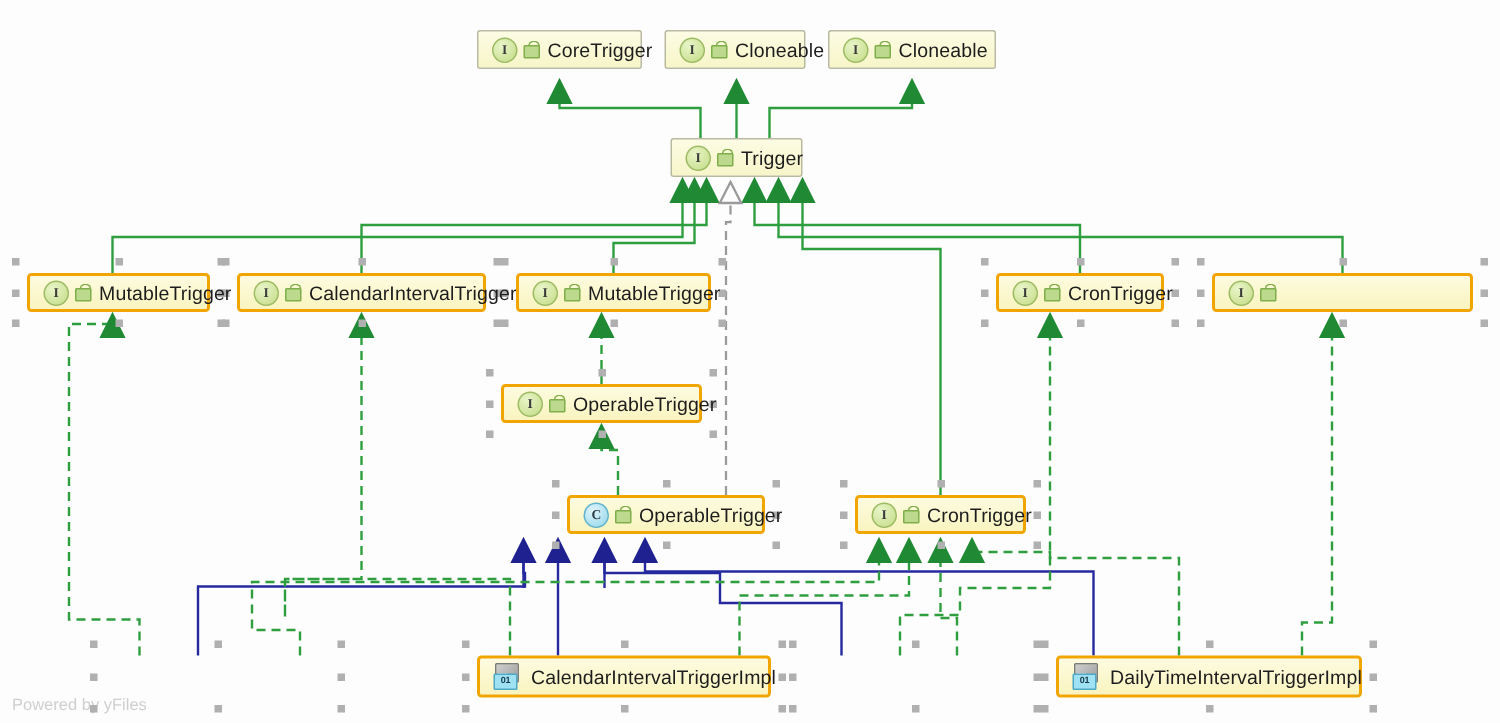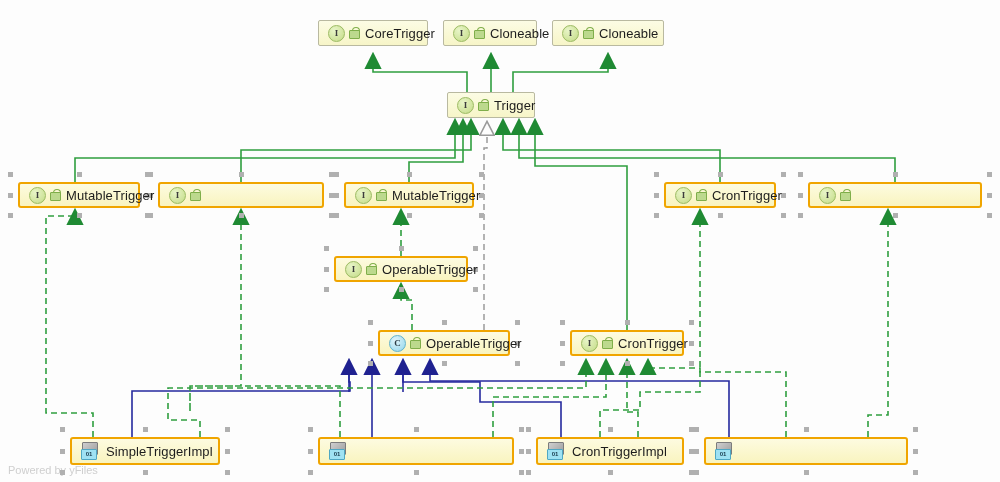--- a/index.html
+++ b/index.html
@@ -315,20 +315,21 @@
       <i style="left: calc(0% + 0px); top: calc(100% - 5px);"></i>
       <i style="left: calc(50% - 2.5px); top: calc(100% - 5px);"></i>
       <i style="left: calc(100% - 5px); top: calc(100% - 5px);"></i>
     </div>
     <div class="node sel" style="left: 158px; top: 182px; width: 166px; height: 26px;">
       <span class="ico ico-iface">I</span>
       <span class="ico ico-lock">
         <span class="shackle"></span>
         <span class="body"></span>
       </span>
+      <span class="label">CalendarIntervalTrigger</span>
     </div>
     <div class="handles" style="left: 334px; top: 172px; width: 150px; height: 46px;">
       <i style="left: calc(0% + 0px); top: calc(0% + 0px);"></i>
       <i style="left: calc(50% - 2.5px); top: calc(0% + 0px);"></i>
       <i style="left: calc(100% - 5px); top: calc(0% + 0px);"></i>
       <i style="left: calc(0% + 0px); top: calc(50% - 2.5px);"></i>
       <i style="left: calc(100% - 5px); top: calc(50% - 2.5px);"></i>
       <i style="left: calc(0% + 0px); top: calc(100% - 5px);"></i>
       <i style="left: calc(50% - 2.5px); top: calc(100% - 5px);"></i>
       <i style="left: calc(100% - 5px); top: calc(100% - 5px);"></i>
@@ -432,70 +433,58 @@
     </div>
     <div class="handles" style="left: 60px; top: 427px; width: 170px; height: 48px;">
       <i style="left: calc(0% + 0px); top: calc(0% + 0px);"></i>
       <i style="left: calc(50% - 2.5px); top: calc(0% + 0px);"></i>
       <i style="left: calc(100% - 5px); top: calc(0% + 0px);"></i>
       <i style="left: calc(0% + 0px); top: calc(50% - 2.5px);"></i>
       <i style="left: calc(100% - 5px); top: calc(50% - 2.5px);"></i>
       <i style="left: calc(0% + 0px); top: calc(100% - 5px);"></i>
       <i style="left: calc(50% - 2.5px); top: calc(100% - 5px);"></i>
       <i style="left: calc(100% - 5px); top: calc(100% - 5px);"></i>
-    </div>
-    <div class="node sel impl" style="left: 70px; top: 437px; width: 150px; height: 28px;">
-      <span class="ico ico-file">
-        <span class="sheet"></span>
-        <span class="bits">01</span>
-      </span>
-      <span class="label">SimpleTriggerImpl</span>
     </div>
     <div class="handles" style="left: 308px; top: 427px; width: 216px; height: 48px;">
       <i style="left: calc(0% + 0px); top: calc(0% + 0px);"></i>
       <i style="left: calc(50% - 2.5px); top: calc(0% + 0px);"></i>
       <i style="left: calc(100% - 5px); top: calc(0% + 0px);"></i>
       <i style="left: calc(0% + 0px); top: calc(50% - 2.5px);"></i>
       <i style="left: calc(100% - 5px); top: calc(50% - 2.5px);"></i>
       <i style="left: calc(0% + 0px); top: calc(100% - 5px);"></i>
       <i style="left: calc(50% - 2.5px); top: calc(100% - 5px);"></i>
       <i style="left: calc(100% - 5px); top: calc(100% - 5px);"></i>
     </div>
     <div class="node sel impl" style="left: 318px; top: 437px; width: 196px; height: 28px;">
       <span class="ico ico-file">
         <span class="sheet"></span>
         <span class="bits">01</span>
       </span>
+      <span class="label">CalendarIntervalTriggerImpl</span>
     </div>
     <div class="handles" style="left: 526px; top: 427px; width: 168px; height: 48px;">
       <i style="left: calc(0% + 0px); top: calc(0% + 0px);"></i>
       <i style="left: calc(50% - 2.5px); top: calc(0% + 0px);"></i>
       <i style="left: calc(100% - 5px); top: calc(0% + 0px);"></i>
       <i style="left: calc(0% + 0px); top: calc(50% - 2.5px);"></i>
       <i style="left: calc(100% - 5px); top: calc(50% - 2.5px);"></i>
       <i style="left: calc(0% + 0px); top: calc(100% - 5px);"></i>
       <i style="left: calc(50% - 2.5px); top: calc(100% - 5px);"></i>
       <i style="left: calc(100% - 5px); top: calc(100% - 5px);"></i>
-    </div>
-    <div class="node sel impl" style="left: 536px; top: 437px; width: 148px; height: 28px;">
-      <span class="ico ico-file">
-        <span class="sheet"></span>
-        <span class="bits">01</span>
-      </span>
-      <span class="label">CronTriggerImpl</span>
     </div>
     <div class="handles" style="left: 694px; top: 427px; width: 224px; height: 48px;">
       <i style="left: calc(0% + 0px); top: calc(0% + 0px);"></i>
       <i style="left: calc(50% - 2.5px); top: calc(0% + 0px);"></i>
       <i style="left: calc(100% - 5px); top: calc(0% + 0px);"></i>
       <i style="left: calc(0% + 0px); top: calc(50% - 2.5px);"></i>
       <i style="left: calc(100% - 5px); top: calc(50% - 2.5px);"></i>
       <i style="left: calc(0% + 0px); top: calc(100% - 5px);"></i>
       <i style="left: calc(50% - 2.5px); top: calc(100% - 5px);"></i>
       <i style="left: calc(100% - 5px); top: calc(100% - 5px);"></i>
     </div>
     <div class="node sel impl" style="left: 704px; top: 437px; width: 204px; height: 28px;">
       <span class="ico ico-file">
         <span class="sheet"></span>
         <span class="bits">01</span>
       </span>
+      <span class="label">DailyTimeIntervalTriggerImpl</span>
     </div>
   </div>
 
 </body></html>

